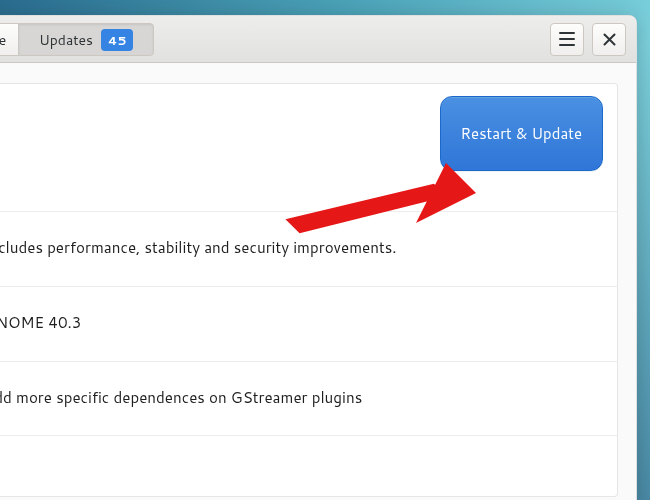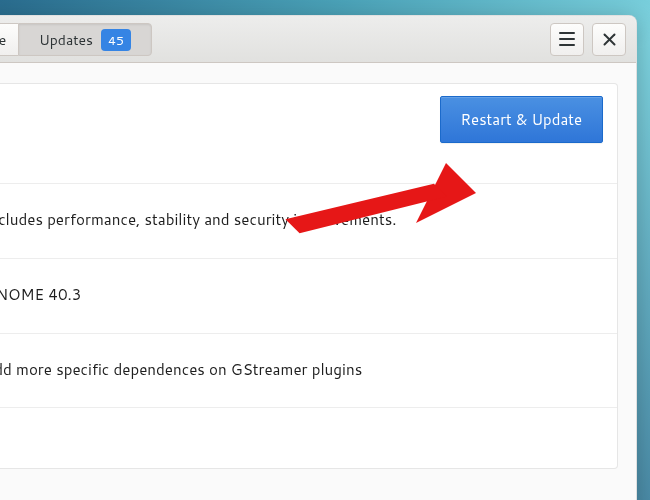--- a/index.html
+++ b/index.html
@@ -69,21 +69,21 @@
     text-align: right;
   }
   .tab.installed { min-width: 140px; }
   .tab.updates { min-width: 130px; gap: 8px;}
   .badge {
     background: #3584e4;
     color: #fff;
     font-size: 12.5px;
     padding: 2px 7px;
     border-radius: 4px;
-    font-weight: 400;
+    font-weight: 700;
   }
   .spacer { flex: 1; }
   .headerbtn {
     width: 34px;
     height: 33px;
     margin: 7px 4px;
     background: linear-gradient(to bottom, #fdfdfc, #f0efee);
     border: 1px solid #cdc7c2;
     border-radius: 4px;
     display: flex;
@@ -112,22 +112,22 @@
   }
   .actionrow {
     display: flex;
     justify-content: flex-end;
     padding: 12px 14px 40px 14px;
   }
   .primarybtn {
     background: linear-gradient(to bottom, #4a90e2, #2f76d8);
     color: #fff;
     border: 1px solid #1b6acb;
-    border-radius: 2px;
-    padding: 12px 20px;
+    border-radius: 12px;
+    padding: 26px 20px;
     font-size: 15px;
     font-family: inherit;
     box-shadow: 0 1px 1px rgba(0,0,0,0.06), inset 0 1px 0 rgba(255,255,255,0.15);
     cursor: pointer;
     margin-left: 20px;
   }
   .sep { height: 1px; background: #ededed; }
   .updateitem {
     padding: 26px 0 28px 0;
     font-size: 15.2px;

